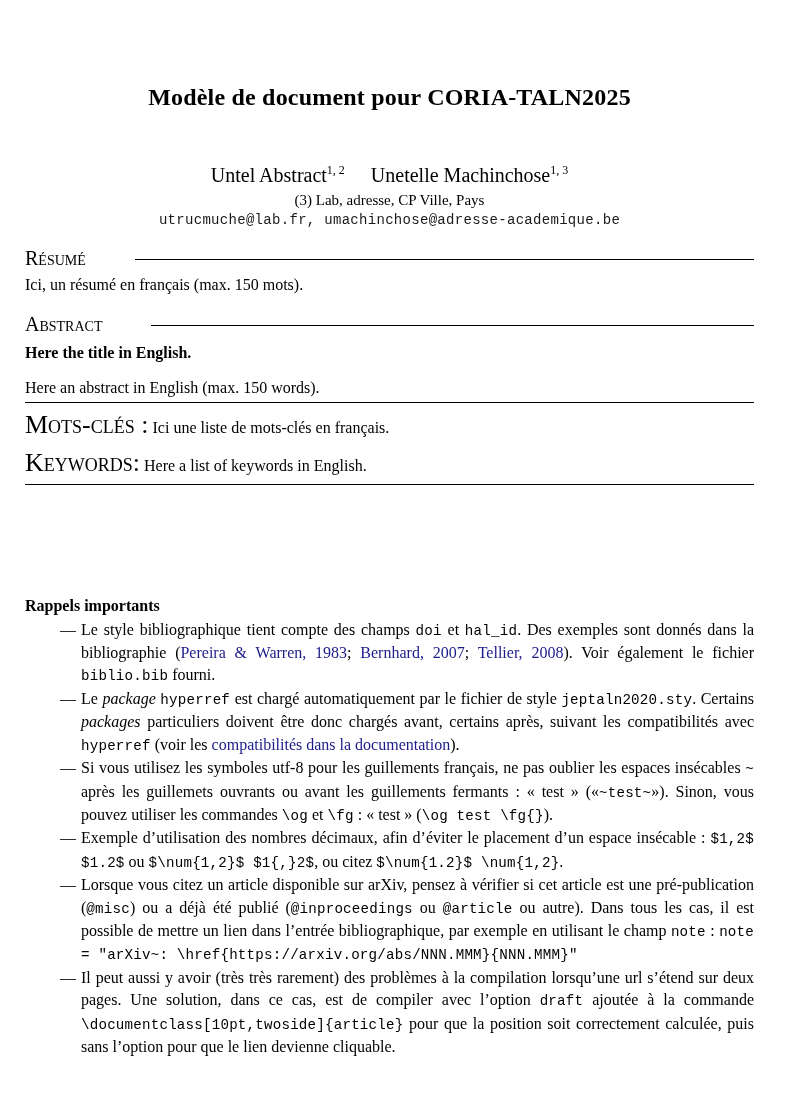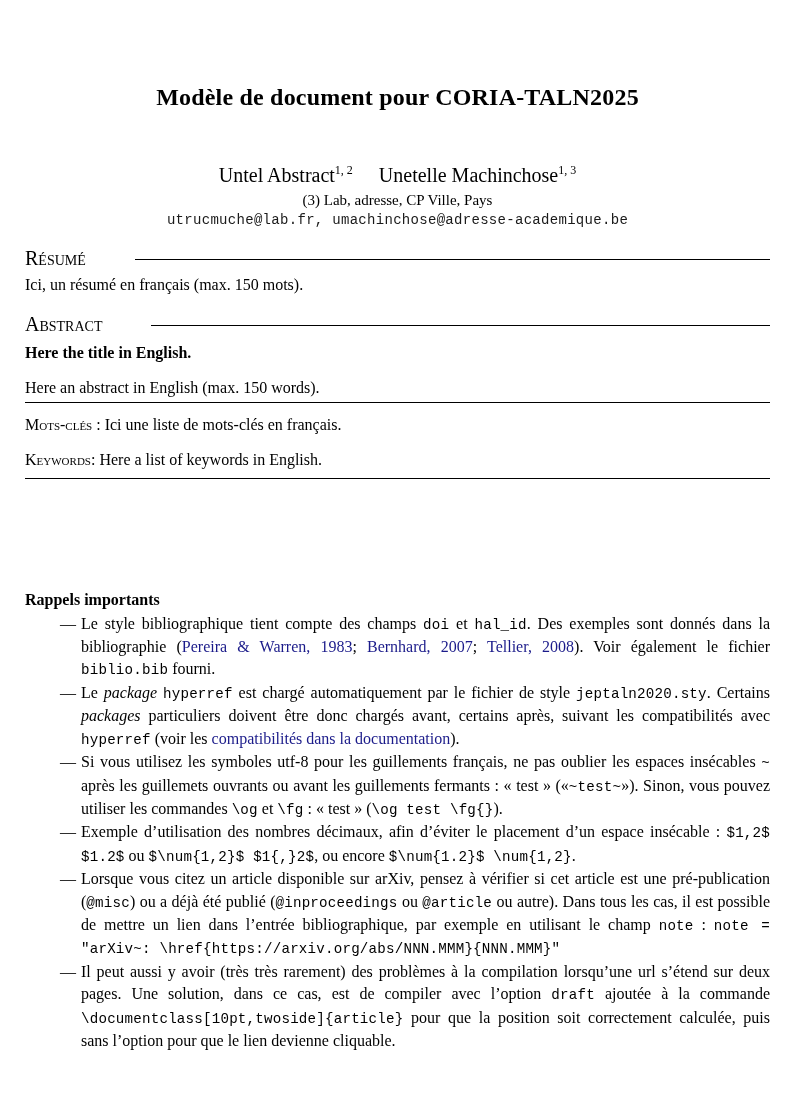--- a/index.html
+++ b/index.html
@@ -4,21 +4,21 @@
 <style>
   html,body{margin:0;padding:0;background:#ffffff;}
   .page{
     position:relative;
     width:794px;height:1112px;
     background:#ffffff;
     font-family:"Liberation Serif", serif;
     color:#000000;
     overflow:hidden;
     box-sizing:border-box;
-    padding:0 24px 0 25px;
+    padding:0 40px 0 25px;
   }
   .title{
     padding-top:83px;
     text-align:center;
     font-size:24px;
     font-weight:bold;
     line-height:29px;
     letter-spacing:.2px;
   }
   .authors{
@@ -60,21 +60,21 @@
     position:relative;
     top:2px;
   }
   .body-text{font-size:16px;line-height:22px;}
   .resume-text{margin-top:3px;}
   .abstract-heading{margin-top:15px;}
   .english-title{margin-top:5px;font-weight:bold;}
   .abstract-text{margin-top:13px;}
   .hrule{border-top:1.6px solid #000;margin-top:3px;}
   .kw-row{margin-top:9px;font-size:16px;line-height:26px;}
-  .kw-label{font-size:16px;}
+  .kw-label{font-size:26px;}
   .closing-rule{margin-top:5px;}
   .reminders-heading{
     margin-top:110px;
     font-size:16px;
     font-weight:bold;
     line-height:22px;
   }
   .reminders-list{margin-top:2px;}
   .item{
     position:relative;
@@ -134,18 +134,18 @@
     <span class="sc kw-label">Keywords:</span>
     <span> Here a list of keywords in English.</span>
   </div>
   <div class="hrule closing-rule"></div>
 
   <div class="reminders-heading">Rappels importants</div>
   <div class="reminders-list" id="reminders-list">
       <div class="item"><span>Le style bibliographique tient compte des champs </span><span class="mono">doi</span><span> et </span><span class="mono">hal_id</span><span>. Des exemples sont donnés dans la bibliographie (</span><span class="cite">Pereira &amp; Warren, 1983</span><span>; </span><span class="cite">Bernhard, 2007</span><span>; </span><span class="cite">Tellier, 2008</span><span>). Voir également le fichier </span><span class="mono">biblio.bib</span><span> fourni.</span></div>
       <div class="item"><span>Le </span><span class="it">package</span><span> </span><span class="mono">hyperref</span><span> est chargé automatiquement par le fichier de style </span><span class="mono">jeptaln2020.sty</span><span>. Certains </span><span class="it">packages</span><span> particuliers doivent être donc chargés avant, certains après, suivant les compatibilités avec </span><span class="mono">hyperref</span><span> (voir les </span><span class="link">compatibilités dans la documentation</span><span>).</span></div>
       <div class="item"><span>Si vous utilisez les symboles utf-8 pour les guillements français, ne pas oublier les espaces insécables </span><span class="mono">~</span><span> après les guillemets ouvrants ou avant les guillements fermants : « test » («</span><span class="mono">~test~</span><span>»). Sinon, vous pouvez utiliser les commandes </span><span class="mono">\og</span><span> et </span><span class="mono">\fg</span><span> : « test » (</span><span class="mono">\og test \fg{}</span><span>).</span></div>
-      <div class="item"><span>Exemple d’utilisation des nombres décimaux, afin d’éviter le placement d’un espace insécable : </span><span class="mono">$1,2$ $1.2$</span><span> ou </span><span class="mono">$\num{1,2}$ $1{,}2$</span><span>, ou encore </span><span class="mono">$\num{1.2}$ \num{1,2}</span><span>.</span></div>
+      <div class="item"><span>Exemple d’utilisation des nombres décimaux, afin d’éviter le placement d’un espace insécable : </span><span class="mono">$1,2$ $1.2$</span><span> ou </span><span class="mono">$\num{1,2}$ $1{,}2$</span><span>, ou citez </span><span class="mono">$\num{1.2}$ \num{1,2}</span><span>.</span></div>
       <div class="item"><span>Lorsque vous citez un article disponible sur arXiv, pensez à vérifier si cet article est une pré-publication (</span><span class="mono">@misc</span><span>) ou a déjà été publié (</span><span class="mono">@inproceedings</span><span> ou </span><span class="mono">@article</span><span> ou autre). Dans tous les cas, il est possible de mettre un lien dans l’entrée bibliographique, par exemple en utilisant le champ </span><span class="mono">note</span><span> : </span><span class="mono">note = "arXiv~: \href{https://arxiv.org/abs/NNN.MMM}{NNN.MMM}"</span></div>
       <div class="item"><span>Il peut aussi y avoir (très très rarement) des problèmes à la compilation lorsqu’une url s’étend sur deux pages. Une solution, dans ce cas, est de compiler avec l’option </span><span class="mono">draft</span><span> ajoutée à la commande </span><span class="mono">\documentclass[10pt,twoside]{article}</span><span> pour que la position soit correctement calculée, puis sans l’option pour que le lien devienne cliquable.</span></div>
     </div>
 
 </div>
 
 </body></html>

